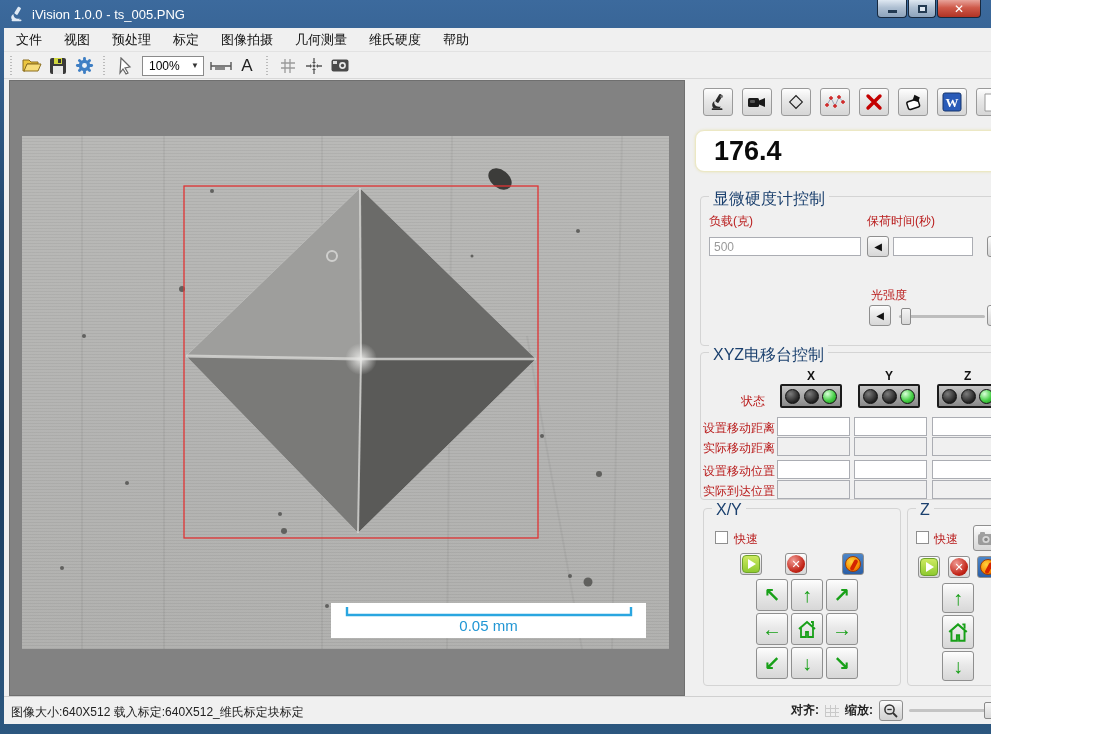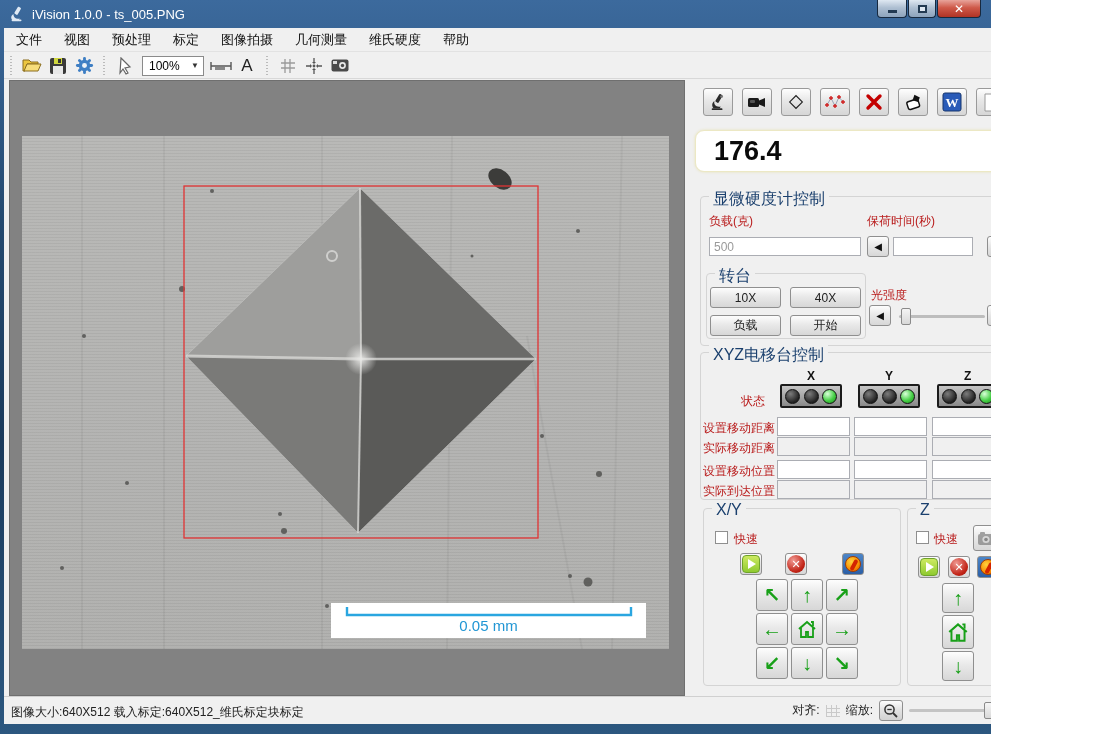--- a/index.html
+++ b/index.html
@@ -70,21 +70,21 @@
   .tred { position:absolute; border:2px solid #e02020; }
   .tdiamond { position:absolute; background:#4f4f4d; transform:rotate(45deg); }
   .tbar { position:absolute; height:3px; background:#2aa6e0; right:4px; bottom:3px; width:24px; }
   .ascroll { position:absolute; left:71px; top:22px; width:15px; height:590px; background:#f4f4f4; border:1px solid #dcdcdc; }
   .arrow-up, .arrow-dn { position:absolute; left:2px; width:0; height:0; border-left:5px solid transparent; border-right:5px solid transparent; }
   .arrow-up { top:6px; border-bottom:7px solid #b5b5b5; }
   .arrow-dn { bottom:6px; border-top:7px solid #b5b5b5; }
   
   .statusbar { position:absolute; left:0; bottom:0; width:100%; height:28px; background:#f0f0f0; border-top:1px solid #d0d0d0; font-size:12px; color:#222; }
   .status-left { position:absolute; left:7px; top:7px; }
-  .status-right { position:absolute; right:6px; top:3px; display:flex; align-items:center; gap:6px; }
+  .status-right { position:absolute; right:6px; top:3px; display:flex; align-items:center; gap:6px;font-weight:bold; }
   .sgrid { width:14px; height:12px; background:linear-gradient(#0000,#0000), repeating-linear-gradient(0deg,#c9c9c9 0 1px,transparent 1px 4px),repeating-linear-gradient(90deg,#c9c9c9 0 1px,transparent 1px 5px); }
   .mag-btn { width:24px; height:21px; border:1px solid #8f8f8f; border-radius:3px; background:linear-gradient(#fdfdfd,#e3e3e3 45%,#d2d2d2); display:flex; align-items:center; justify-content:center; }
   .strack { position:relative; width:162px; height:3px; background:#c4c4c4; border-radius:2px; }
   .shandle { position:absolute; top:-7px; left:46%; width:11px; height:17px; background:linear-gradient(#f6f6f6,#d9d9d9); border:1px solid #8a8a8a; border-radius:2px; }
 </style>
 </head>
 <body>
 
 <div class="window">
 
@@ -330,35 +330,20 @@
         <input class="field" style="left: 8px; top: 40px; width: 152px; color: rgb(154, 154, 154);" value="500">
         <span class="lbl" style="left:166px;top:16px;">保荷时间(秒)</span>
         <div class="btn spin" style="left:166px;top:39px;">
             <span>◀</span>
           </div>
         <input class="field" style="left: 192px; top: 40px; width: 80px;" value="">
         <div class="btn spin" style="left:286px;top:39px;">
             <span>▶</span>
           </div>
 
-        <div class="gbox" style="left:5px;top:76px;width:160px;height:66px;">
-          <span class="gtitle">转台</span>
-          <div class="btn" style="left:3px;top:13px;width:71px;height:21px;">
-              <span>10X</span>
-            </div>
-          <div class="btn" style="left:83px;top:13px;width:71px;height:21px;">
-              <span>40X</span>
-            </div>
-          <div class="btn" style="left:3px;top:41px;width:71px;height:21px;">
-              <span>负载</span>
-            </div>
-          <div class="btn" style="left:83px;top:41px;width:71px;height:21px;">
-              <span>开始</span>
-            </div>
-        </div>
 
         <span class="lbl" style="left:170px;top:90px;">光强度</span>
         <div class="btn spin" style="left:168px;top:108px;">
             <span>◀</span>
           </div>
         <div class="slider-track" style="left:198px;top:118px;width:86px;"></div>
         <div class="slider-handle" style="left:200px;top:111px;"></div>
         <div class="btn spin" style="left:286px;top:108px;">
             <span>▶</span>
           </div>

